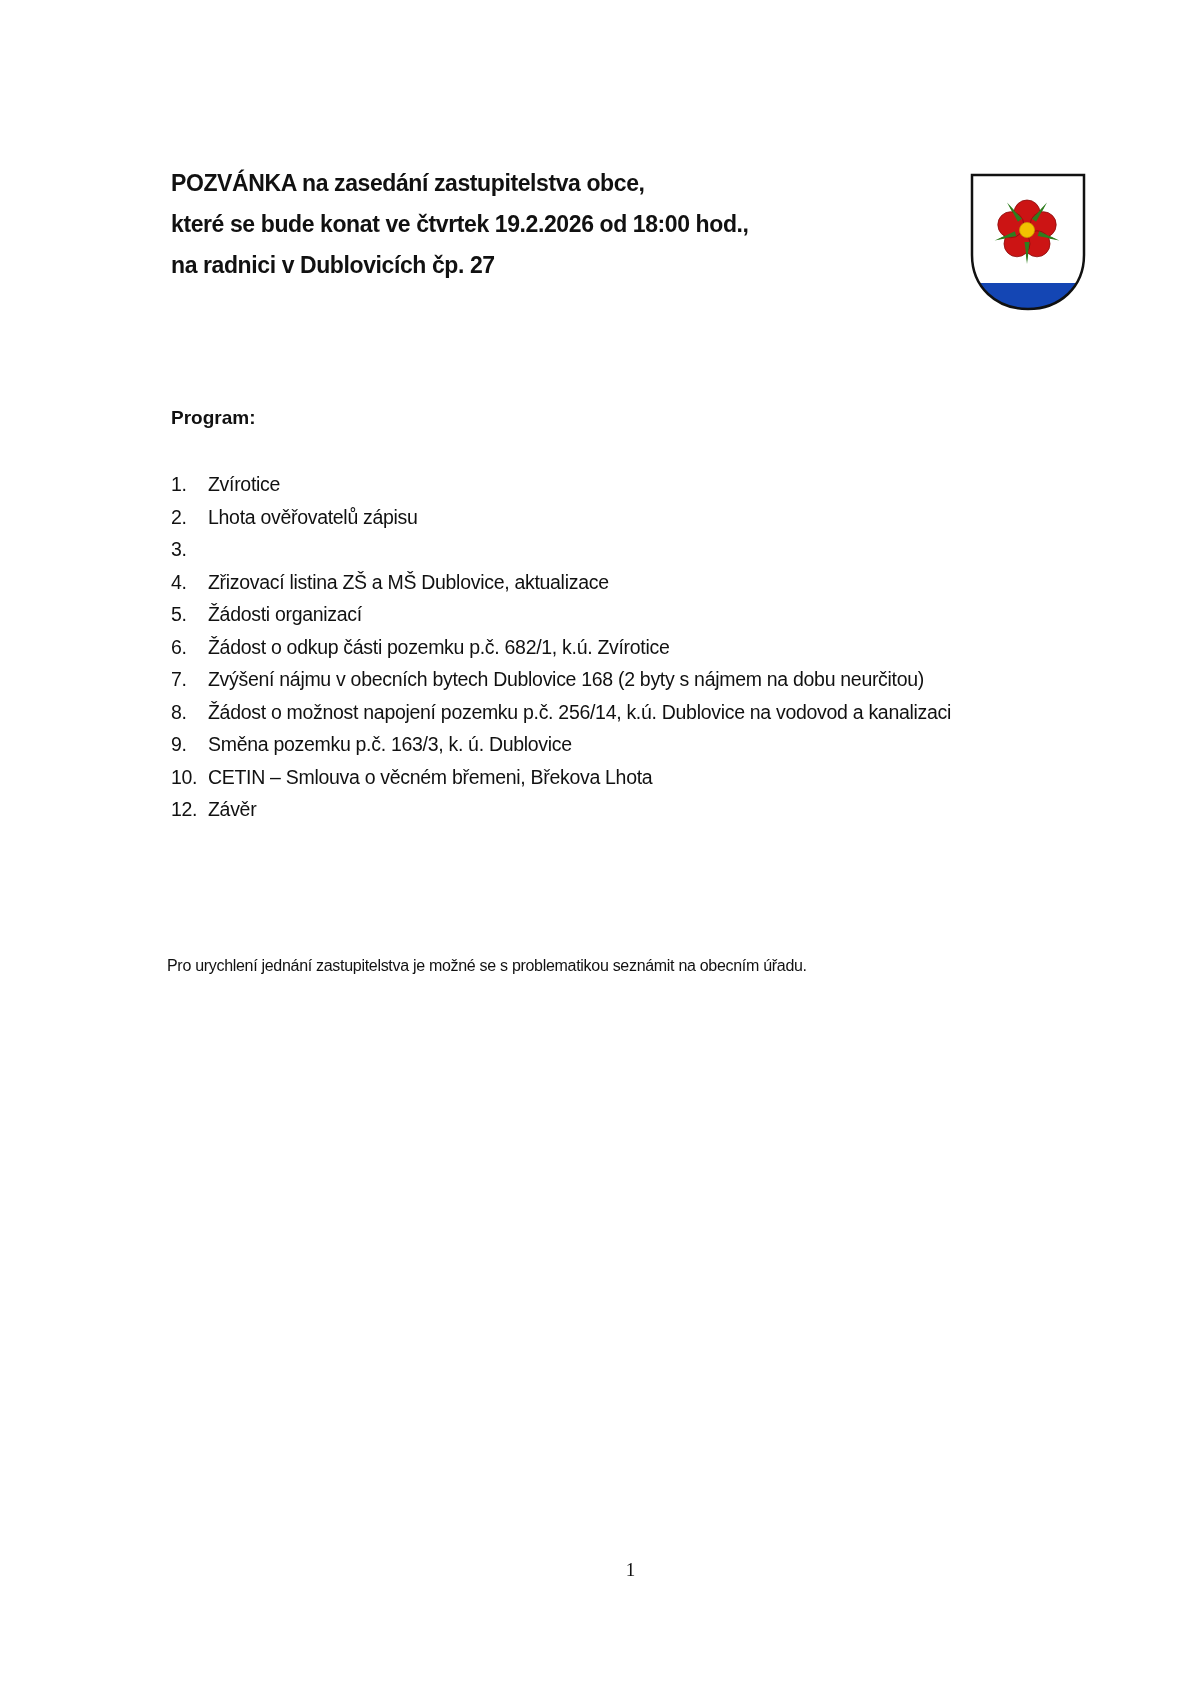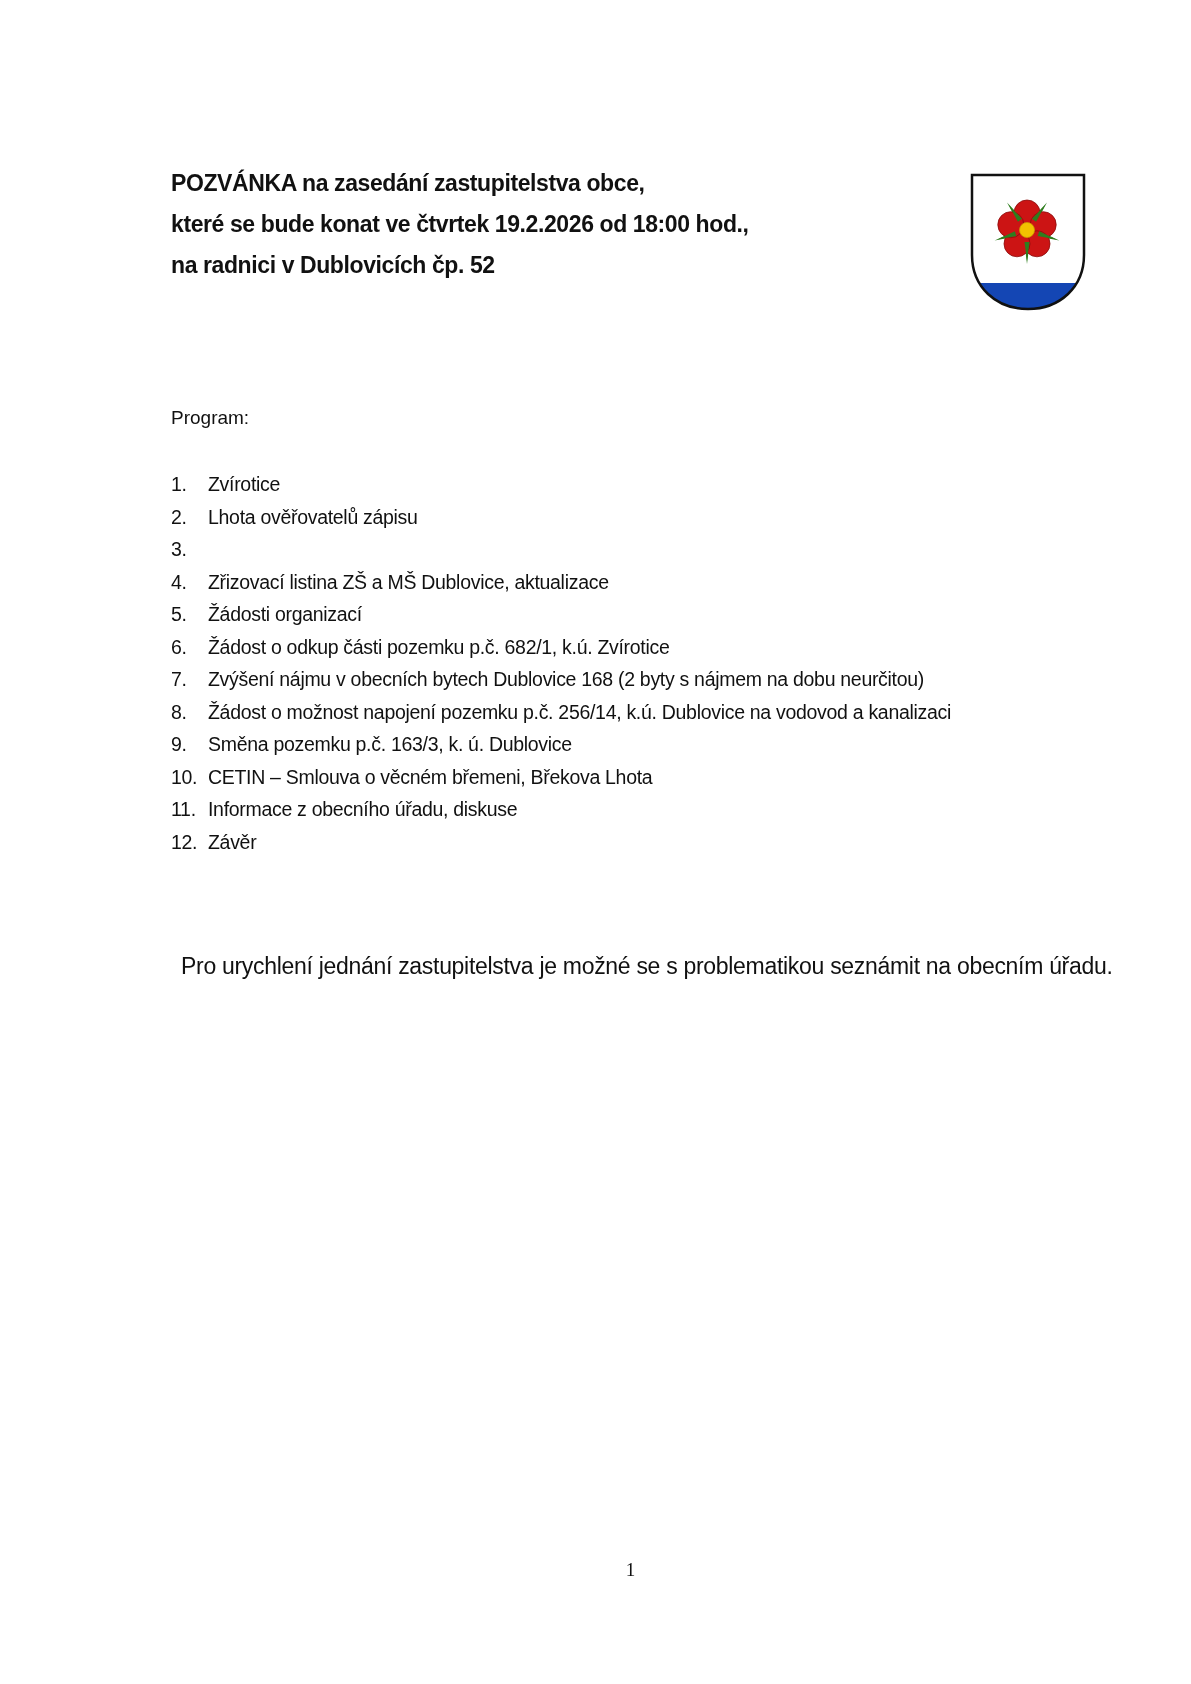--- a/index.html
+++ b/index.html
@@ -40,21 +40,21 @@
       position: absolute;
       left: 970px;
       top: 173px;
       width: 116px;
       height: 138px;
     }
     .program-heading {
       position: absolute;
       left: 171px;
       top: 405px;
-      font-weight: normal;
+      font-weight: bold;
       font-size: 19px;
       line-height: 26px;
     }
     .program-list {
       position: absolute;
       left: 171px;
       top: 468px;
       margin: 0;
       padding: 0;
       list-style: none;
@@ -68,23 +68,23 @@
     }
     .item-num {
       display: inline-block;
       width: 37px;
     }
     .item-text {
       display: inline-block;
     }
     .footer-note {
       position: absolute;
-      left: 181px;
+      left: 167px;
       top: 952px;
-      font-size: 23px;
+      font-size: 16px;
       line-height: 28px;
       white-space: nowrap;
       letter-spacing: -0.3px;
     }
     .page-number {
       position: absolute;
       left: 0;
       width: 1191px;
       top: 1558px;
       text-align: center;
@@ -96,21 +96,21 @@
     }
   </style>
 </head>
 <body>
 
 <div class="page">
 
   <div class="header">
     <span class="title-line">POZVÁNKA na zasedání zastupitelstva obce,</span>
     <span class="title-line">které se bude konat ve čtvrtek 19.2.2026 od 18:00 hod.,</span>
-    <span class="title-line">na radnici v Dublovicích čp. 52</span>
+    <span class="title-line">na radnici v Dublovicích čp. 27</span>
   </div>
 
   <div class="coat-of-arms">
     <svg width="116" height="138" viewBox="0 0 116 138" xmlns="http://www.w3.org/2000/svg">
       <defs>
         <clipPath id="shieldClip">
           <path d="M2,2 L114,2 L114,82 C114,114 90,136 58,136 C26,136 2,114 2,82 Z"></path>
         </clipPath>
       </defs>
       <g clip-path="url(#shieldClip)">
@@ -181,24 +181,20 @@
     </li>
     <li class="program-item">
       <span class="item-num">9.</span>
       <span class="item-text">Směna pozemku p.č. 163/3, k. ú. Dublovice</span>
     </li>
     <li class="program-item">
       <span class="item-num">10.</span>
       <span class="item-text">CETIN – Smlouva o věcném břemeni, Břekova Lhota</span>
     </li>
     <li class="program-item">
-      <span class="item-num">11.</span>
-      <span class="item-text">Informace z obecního úřadu, diskuse</span>
-    </li>
-    <li class="program-item">
       <span class="item-num">12.</span>
       <span class="item-text">Závěr</span>
     </li>
   </ul>
 
   <div class="footer-note">Pro urychlení jednání zastupitelstva je možné se s problematikou seznámit na obecním úřadu.</div>
 
   <div class="page-number">1</div>
 
 </div>

